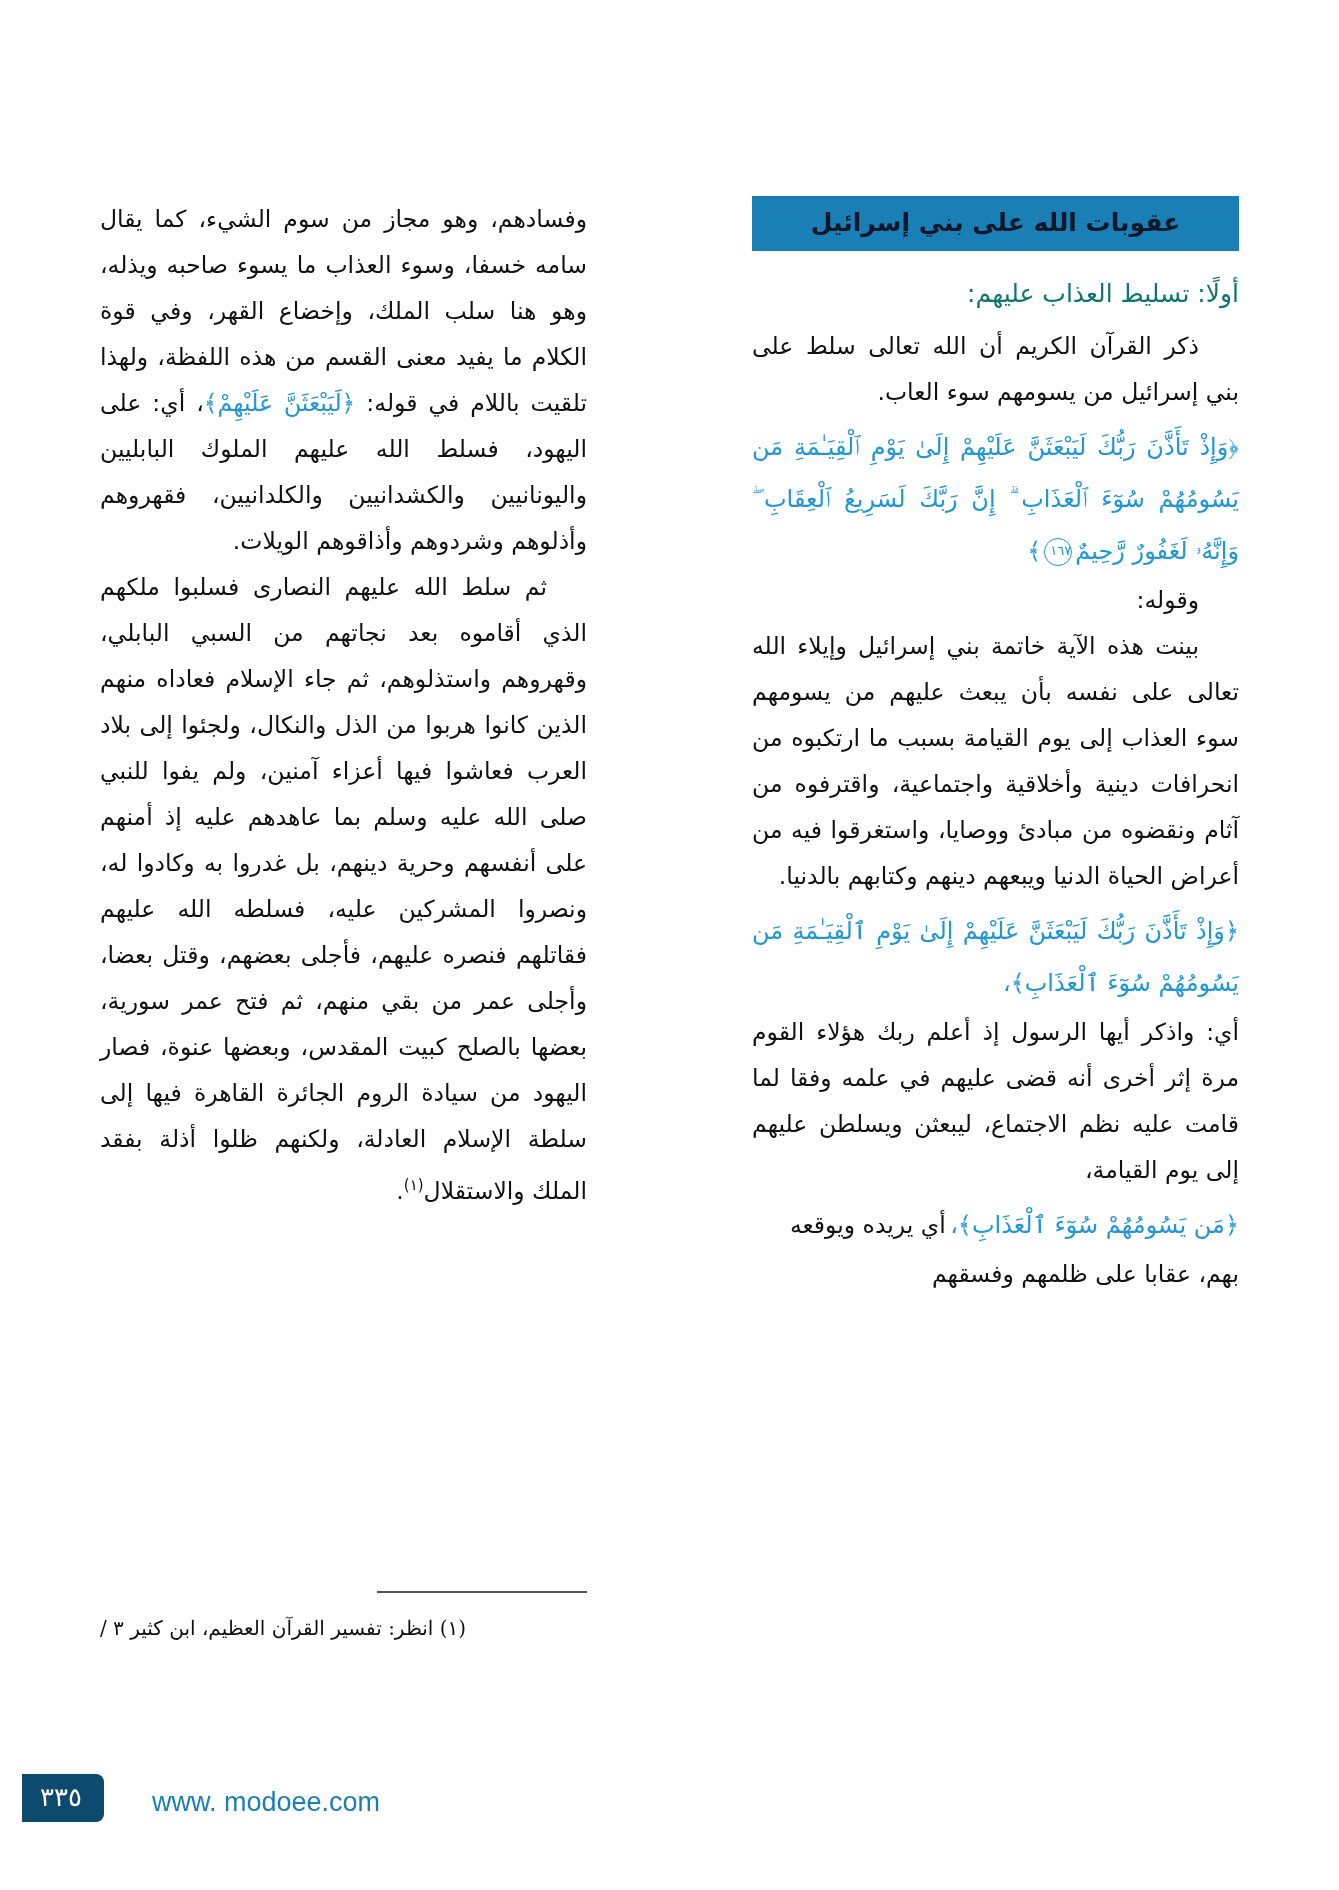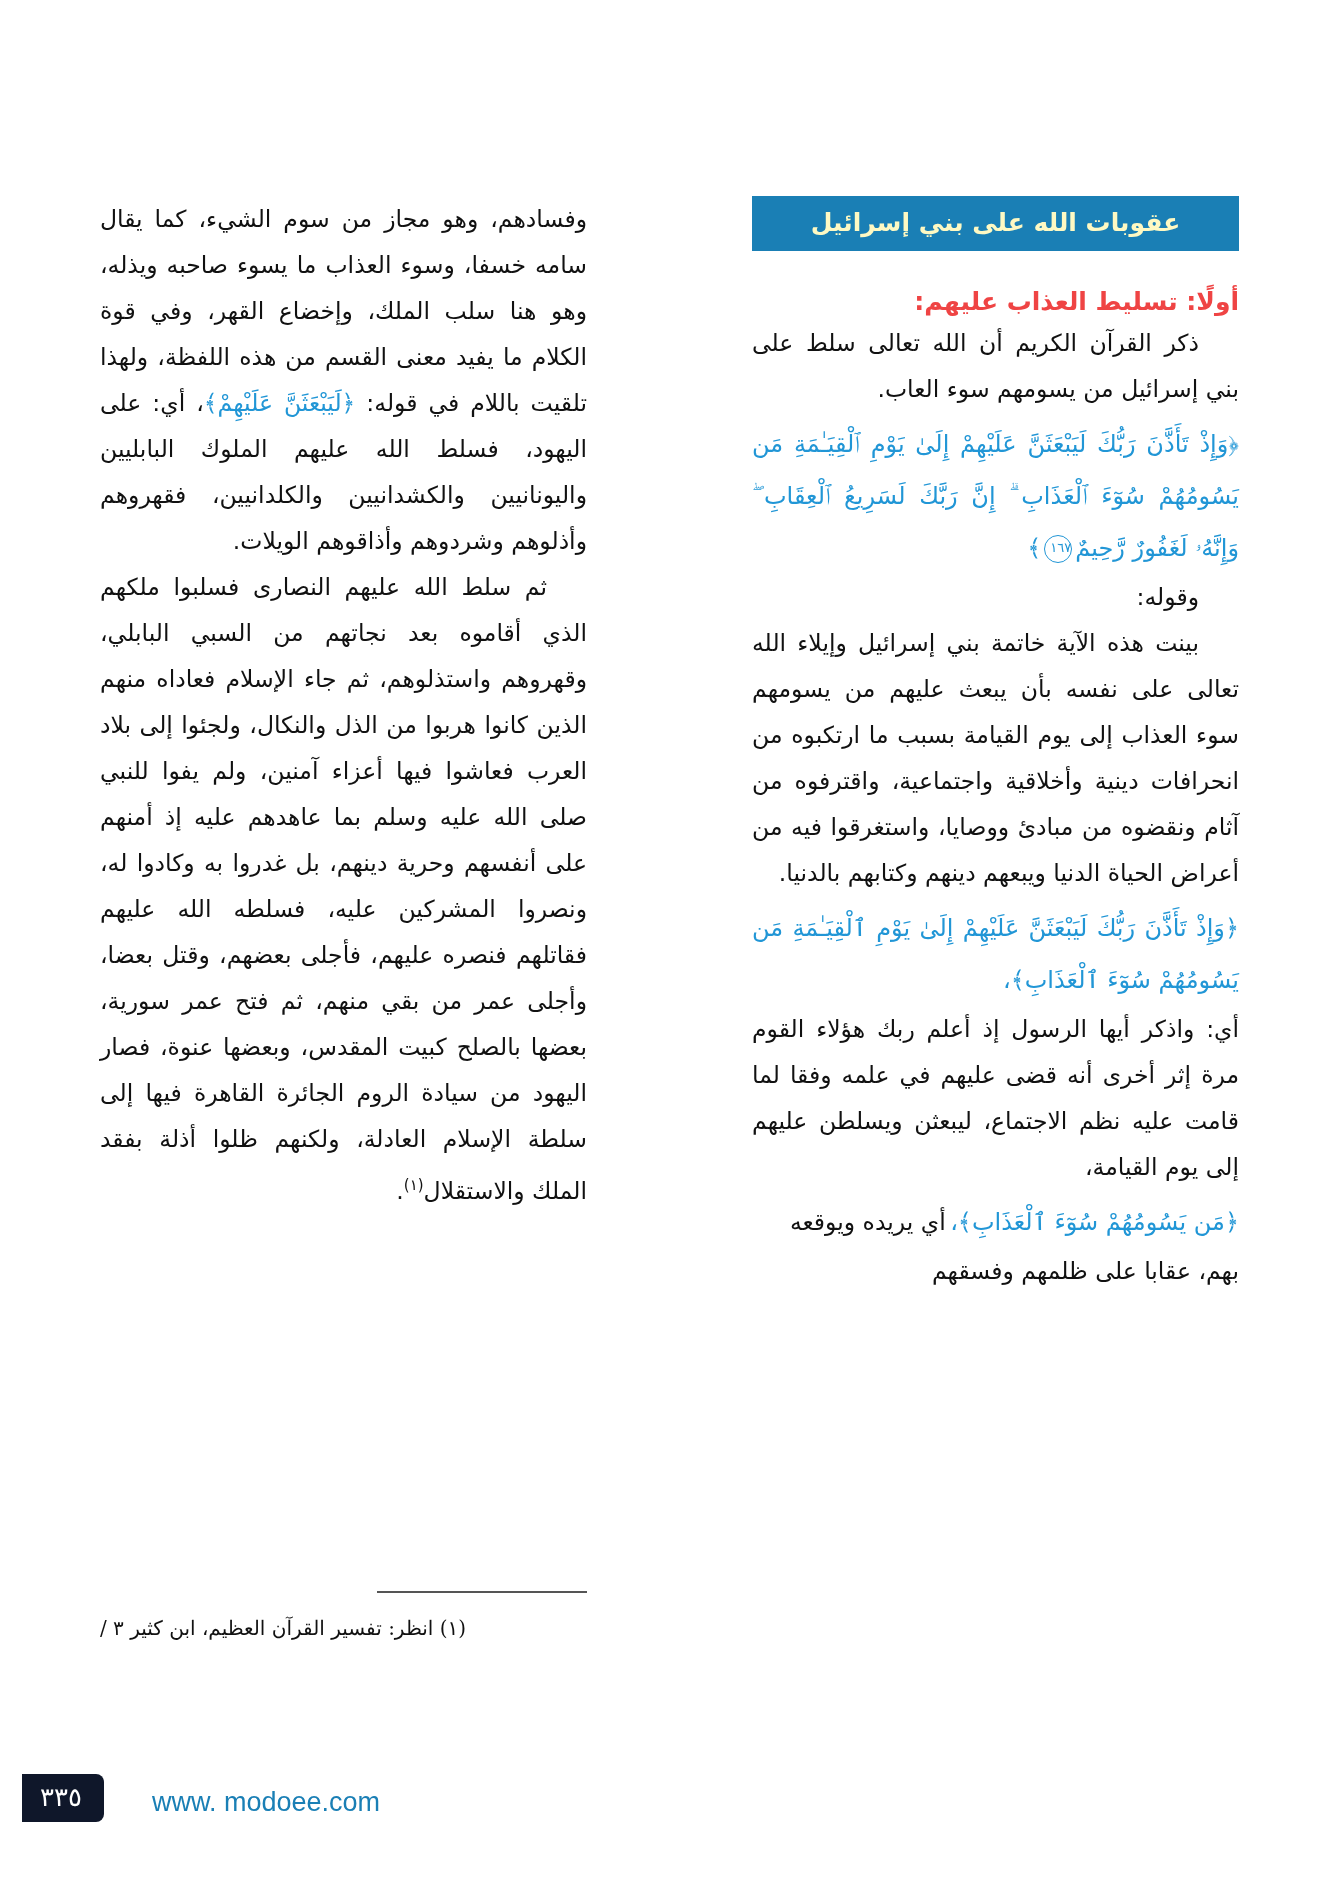--- a/index.html
+++ b/index.html
@@ -72,36 +72,36 @@
     text-align: justify;
     text-align-last: right;
     font-family: "DejaVu Sans", sans-serif;
     color: #111;
   }
   p.body.indent { text-indent: 40px; }
 
   
   .banner {
     background: #1a7fb5;
-    color: #fef9c3;
+    color: #0f172a;
     font-size: 25px;
     font-weight: bold;
     padding: 12px 20px 14px 20px;
     text-align: center;
-    margin-bottom: 36px;
+    margin-bottom: 28px;
     font-family: "DejaVu Sans", sans-serif;
   }
 
   .subhead {
     font-size: 25px;
-    color: #ef4444;
-    font-family: "DejaVu Sans", sans-serif;
-    margin: 10px 0 4px 0;
+    color: #0f766e;
+    font-family: "DejaVu Sans", sans-serif;
+    margin: 10px 0 15px 0;
     text-align: right;
-    font-weight: 700;
+    font-weight: 400;
   }
 
   
   .quran {
     color: #2196d6;
     font-size: 24px;
     line-height: 52px;
     font-family: "DejaVu Sans", sans-serif;
     text-align: justify;
     text-align-last: right;
@@ -159,21 +159,21 @@
     position: absolute;
     left: 0;
     right: 0;
     bottom: 0;
     height: 150px;
   }
   .page-tab {
     position: absolute;
     left: 22px;
     bottom: 68px;
-    background: #0f172a;
+    background: #0c4a6e;
     color: #ffffff;
     font-size: 26px;
     font-family: "DejaVu Serif", serif;
     padding: 8px 22px 10px 18px;
     border-radius: 0 8px 8px 0;
     letter-spacing: 1px;
   }
   .site {
     position: absolute;
     left: 152px;

